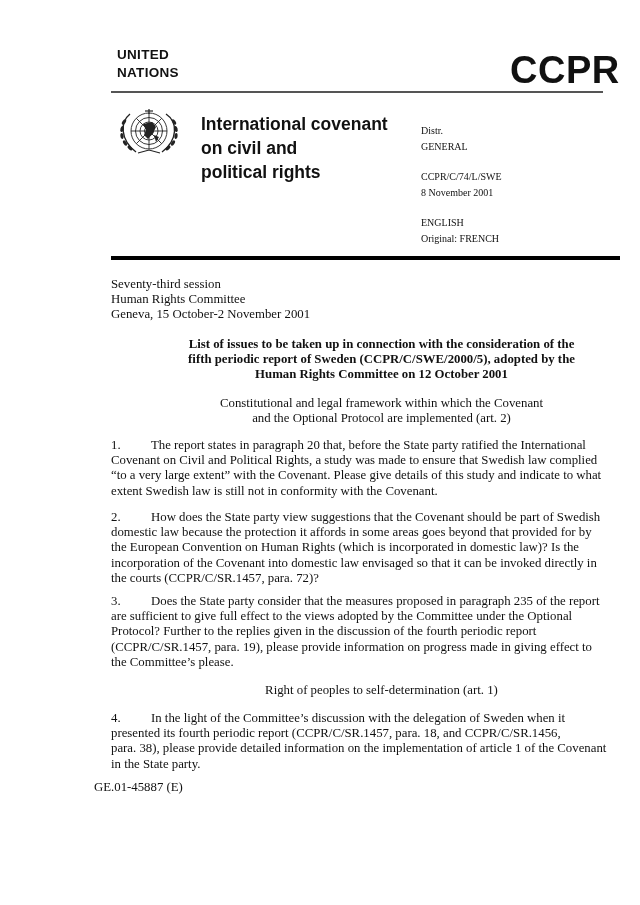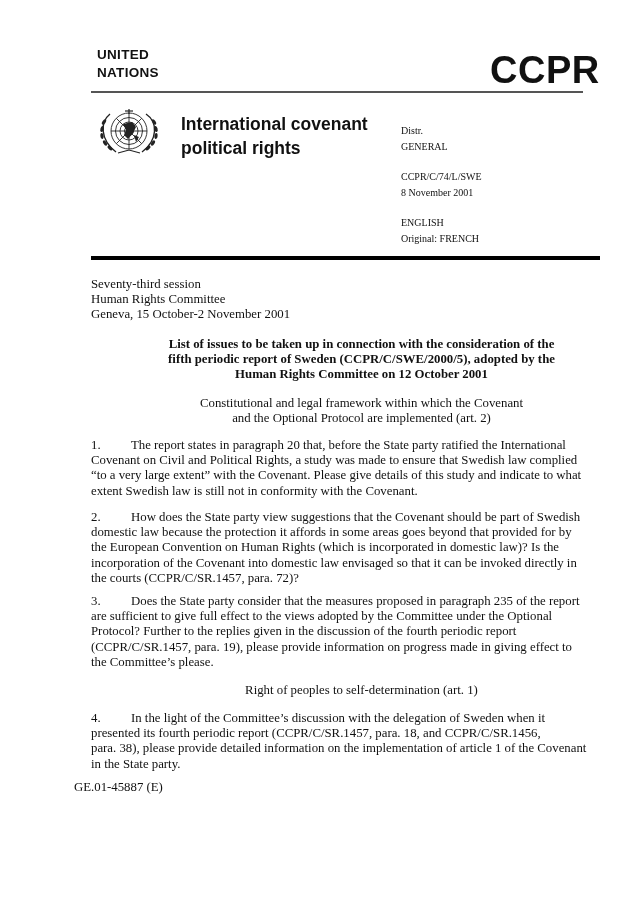--- a/index.html
+++ b/index.html
@@ -1,19 +1,19 @@
 <!DOCTYPE html>
 <html><head>
   <meta charset="utf-8">
   <style>
     html, body { margin: 0; padding: 0; background: #ffffff; }
     body { width: 640px; height: 905px; position: relative; overflow: hidden; color: #111; }
     .sans { font-family: "Liberation Sans", "DejaVu Sans", sans-serif; }
     .serif { font-family: "Liberation Serif", "DejaVu Serif", serif; }
-    .abs { position: absolute; }
+    .abs { position: absolute; margin-left: 20px; }
 
     .un-name { left: 97px; top: 46px; font-size: 13.5px; font-weight: bold; line-height: 18px; letter-spacing: 0.3px; }
     .symbol { left: 490px; top: 50px; font-size: 38px; font-weight: bold; letter-spacing: 0.5px; line-height: 40px; }
     .thin-rule { left: 91px; top: 91px; width: 492px; height: 2px; background: #555; }
     .emblem { left: 96px; top: 106px; width: 66px; height: 52px; }
     .title { left: 181px; top: 112px; font-size: 17.5px; font-weight: bold; line-height: 24px; }
     .distr { left: 401px; top: 123px; font-size: 10px; line-height: 15.5px; }
     .distr .gap { height: 15px; }
     .thick-rule { left: 91px; top: 256px; width: 509px; height: 4px; background: #000; }
 
@@ -71,20 +71,21 @@
       <path d="M38 29 L43 31 L40 36 Z"></path>
     </g>
     <line x1="29" y1="5" x2="37" y2="5" stroke="#222" stroke-width="1.2"></line>
     <line x1="33" y1="3" x2="33" y2="8" stroke="#222" stroke-width="1.2"></line>
     <path d="M22 47 L33 44 L44 47" fill="none" stroke="#222" stroke-width="1.2"></path>
   </svg>
 </div>
 
 <div class="abs sans title">
   <div>International covenant</div>
+  <div>on civil and</div>
   <div>political rights</div>
 </div>
 
 <div class="abs serif distr">
   <div>Distr.</div>
   <div>GENERAL</div>
   <div class="gap"></div>
   <div>CCPR/C/74/L/SWE</div>
   <div>8 November 2001</div>
   <div class="gap"></div>

